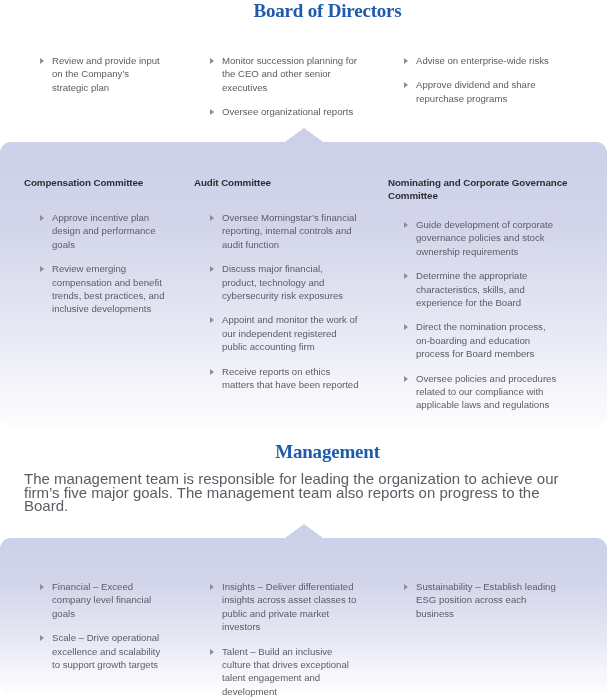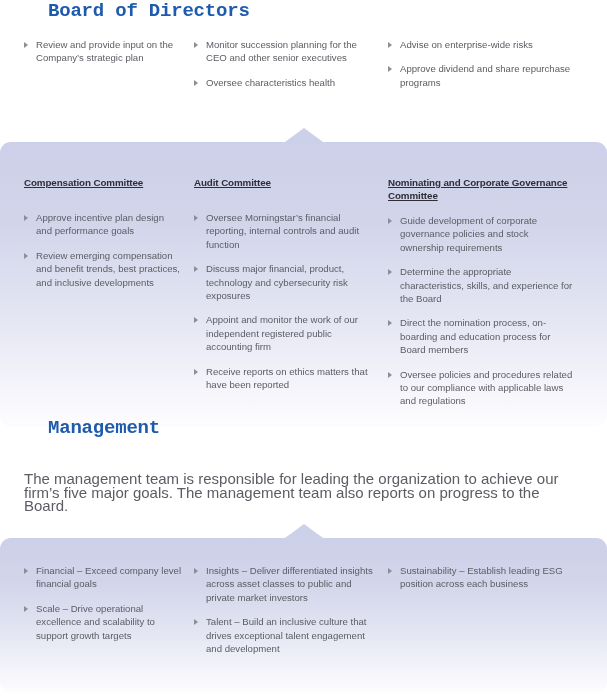--- a/index.html
+++ b/index.html
@@ -12,46 +12,46 @@
     font-family: "Liberation Sans", sans-serif;
     color: #5c5c64;
     overflow: hidden;
     position: relative;
   }
 
   .page { position: relative; width: 607px; height: 699px; }
 
   
   .section-title {
-    text-align: left;
+    text-align: center;
     color: #1f5bad;
     font-weight: bold;
     font-size: 19px;
     letter-spacing: -0.2px;
-    font-family: Liberation Mono, monospace;
+    font-family: Liberation Serif, serif;
     line-height: 22px;
     padding-left: 48px;
   }
 
   
   .cols {
     display: flex;
     width: 607px;
   }
   .col {
     flex: 0 0 auto;
   }
   .col-a { width: 194px; padding-left: 24px; padding-right: 12px; }
   .col-b { width: 194px; padding-left: 0px;  padding-right: 12px; }
   .col-c { width: 195px; padding-left: 0px;  padding-right: 10px; }
 
   
   ul.bullets {
     list-style: none;
-    margin: 0;
+    margin: 16px;
     padding: 0;
   }
   ul.bullets li {
     position: relative;
     padding-left: 12px;
     margin-bottom: 11px;
     font-size: 9.6px;
     line-height: 13.4px;
     color: #5c5c64;
   }
@@ -92,30 +92,29 @@
 
   .panel-inner { position: relative; }
 
   .committee-heading {
     color: #2e2e36;
     font-weight: bold;
     font-size: 9.8px;
     line-height: 13px;
     margin: 0 0 22px 0;
     letter-spacing: -0.1px;
-    text-decoration: underline;
   }
   .committee-heading.two-line { margin-bottom: 12px; }
 
   
   .board-title { position: absolute; top: 0px; left: 0; width: 607px; }
   .board-cols  { position: absolute; top: 38px; left: 0; }
 
   
-  .mgmt-title { position: absolute; top: 417px; left: 0; width: 607px; }
+  .mgmt-title { position: absolute; top: 441px; left: 0; width: 607px; }
   .mgmt-intro {
     position: absolute;
     top: 472px;
     left: 24px;
     width: 560px;
     font-size: 15px;
     line-height: 13.6px;
     color: #5c5c64;
   }
 </style>
@@ -136,21 +135,21 @@
       </ul>
     </div>
     <div class="col col-b">
       <ul class="bullets">
         <li>
           <span class="tri"></span>
           <span>Monitor succession planning for the CEO and other senior executives</span>
         </li>
         <li>
           <span class="tri"></span>
-          <span>Oversee characteristics health</span>
+          <span>Oversee organizational reports</span>
         </li>
       </ul>
     </div>
     <div class="col col-c">
       <ul class="bullets">
         <li>
           <span class="tri"></span>
           <span>Advise on enterprise-wide risks</span>
         </li>
         <li>

